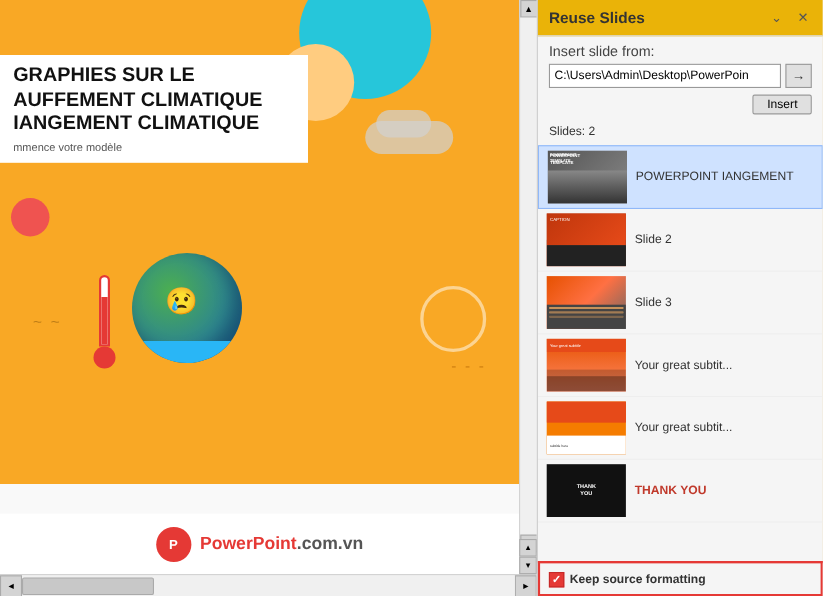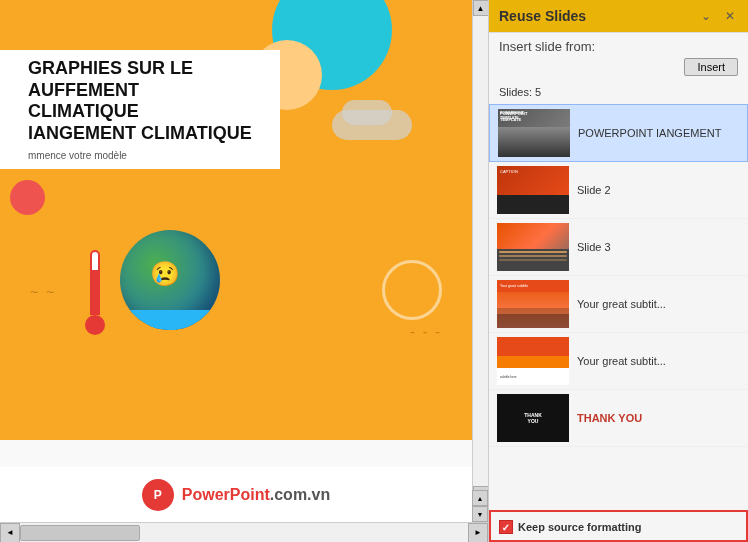--- a/index.html
+++ b/index.html
@@ -111,21 +111,21 @@
       right: 30px;
       bottom: 120px;
     }
 
     
     .text-box {
       position: absolute;
       top: 50px;
       left: 0;
       background: white;
-      padding: 8px 28px;
+      padding: 8px 12px;
       width: 280px;
     }
 
     .text-box h1 {
       font-size: 18px;
       font-weight: 900;
       color: #111;
       line-height: 1.2;
       text-transform: uppercase;
     }
@@ -624,26 +624,30 @@
   <div class="panel-header">
     <span class="panel-title">Reuse Slides</span>
     <div class="panel-header-icons">
       <div class="header-icon">⌄</div>
       <div class="header-icon">✕</div>
     </div>
   </div>
 
   <div class="insert-from">Insert slide from:</div>
 
+  <div class="file-path-row">
+    <input class="file-path-input" type="text" readonly="" value="C:\Users\Admin\Desktop\PowerPoin" style="">
+    <div class="go-btn">→</div>
+  </div>
 
   <div class="browse-row">
     <button class="browse-btn">Insert</button>
   </div>
 
-  <div class="slides-count">Slides: 5</div>
+  <div class="slides-count">Slides: 2</div>
 
   <div class="slide-list">
 
     <div class="slide-item" style="background:#cfe2ff; border:1px solid #90b8f8;">
       <div class="slide-thumb thumb-1" style="position:relative; background:linear-gradient(135deg,#555,#888);">
         <div style="position:absolute;top:2px;left:2px;font-size:3.5px;color:white;font-weight:bold;line-height:1.4;">POWERPOINT<br>TEMPLATE</div>
         <div style="position:absolute;bottom:0;left:0;right:0;height:30px;background:linear-gradient(to bottom,#888,#333);"></div>
       </div>
       <span class="slide-label">POWERPOINT IANGEMENT</span>
     </div>

